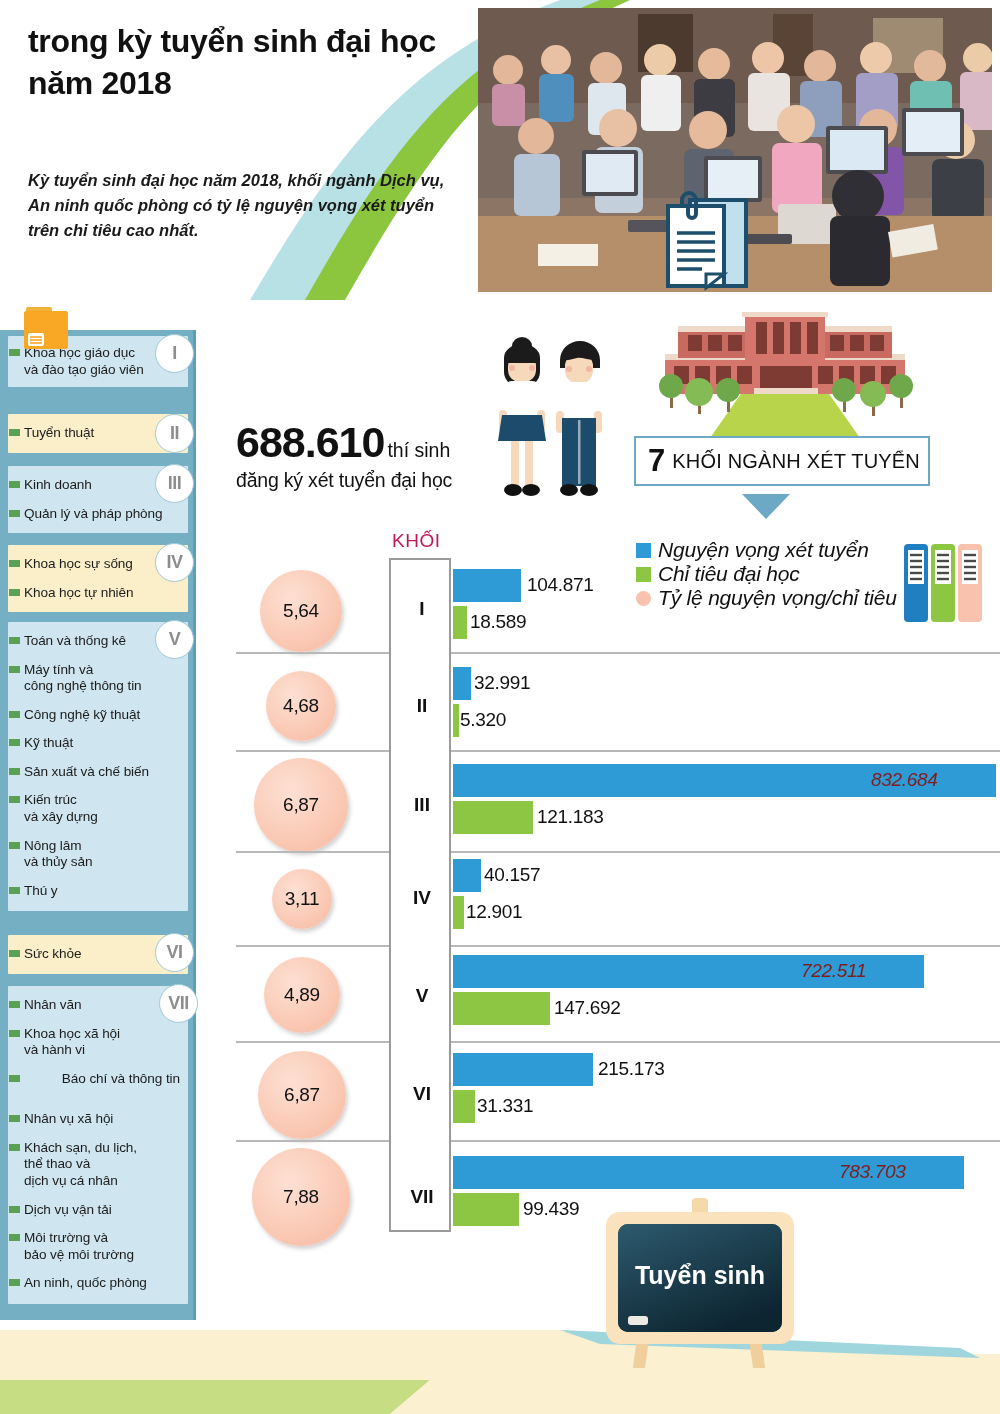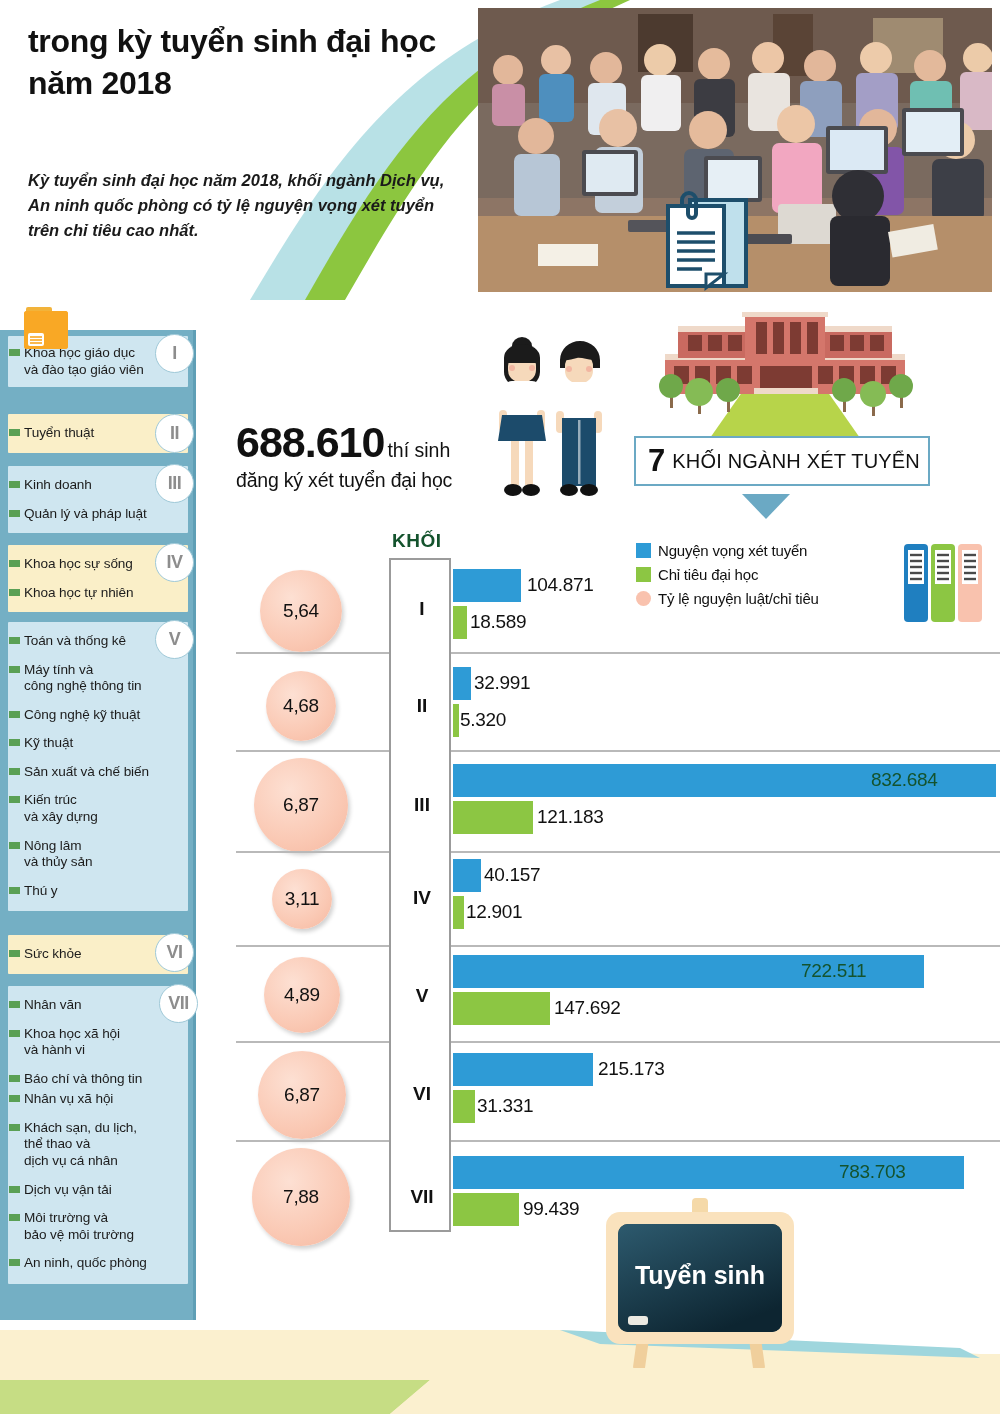--- a/index.html
+++ b/index.html
@@ -83,47 +83,47 @@
   .kbox-arrow {
     position: absolute; left: 742px; top: 494px;
     width: 0; height: 0; border-left: 24px solid transparent;
     border-right: 24px solid transparent; border-top: 25px solid #6ba9c4;
   }
 
   .legend { position: absolute; left: 636px; top: 538px; }
   .legend-row { display: flex; align-items: center; height: 24px; }
   .legend-sw { width: 15px; height: 15px; margin-right: 7px; flex: none; }
   .legend-sw.circ { border-radius: 50%; background: #f9c2ae; }
-  .legend-lbl { font-size: 15px; color: #111; letter-spacing: -0.2px;}
+  .legend-lbl { font-size: 21px; font-style: italic; color: #111; letter-spacing: -0.2px;}
   .books { position: absolute; left: 903px; top: 540px; width: 80px; height: 86px; }
 
   
   .chart { position: absolute; left: 236px; top: 560px; width: 764px; height: 680px; }
-  .khoi-label { position: absolute; left: 392px; top: 530px; font-size: 19px; font-weight: bold; color:#14532d; letter-spacing:0.5px;}
+  .khoi-label { position: absolute; left: 392px; top: 530px; font-size: 19px; font-weight: normal; color:#be185d; letter-spacing:0.5px;}
   .khoi-col {
     position: absolute; left: 389px; top: 558px; width: 62px; height: 674px;
     border: 2px solid #9b9b9b; background: #ffffff; z-index: 2;
   }
   .row { position: absolute; left: 0; width: 764px; }
   .row-sep { position: absolute; left: 0; width: 764px; height: 1.5px; background: #b9b9b9; }
   .circ-val {
     position: absolute; border-radius: 50%;
     background: radial-gradient(circle at 38% 34%, #fde0d3 0%, #fac8b3 62%, #f5b79f 100%);
     box-shadow: 2px 3px 4px rgba(0,0,0,0.18);
     display:flex; align-items:center; justify-content:center;
     font-size: 19px; color: #111; letter-spacing: -0.3px;
   }
   .roman-cell {
     position: absolute; width: 62px; text-align: center;
     font-size: 19px; font-weight: bold; color: #111; z-index:3;
   }
   .bar-blue { position: absolute; height: 33px; background: #2e9bd6; }
   .bar-green { position: absolute; height: 33px; background: #8cc643; }
   .bar-lbl { position: absolute; font-size: 19px; color: #111; white-space: nowrap; letter-spacing: -0.3px;}
-  .bar-lbl.inside { color: #14532d; }
+  .bar-lbl.inside { color: #7f1d1d; font-style: italic; }
 
   .chalkboard { position: absolute; left: 592px; top: 1196px; width: 216px; height: 172px; z-index: 6;}
 
   
   .footer { position: absolute; left: 0; top: 1330px; width: 1000px; height: 84px; }
 </style>
 </head>
 <body>
 
 <div class="header">
@@ -250,21 +250,21 @@
   </div>
 
   <div class="side-group blue" style="top:136px; padding:9px 0 9px 0;">
     <div class="roman" style="top:-2px;">III</div>
     <div class="side-item" style="margin-bottom:8px;">
       <span class="side-bullet"></span>
       <span>Kinh doanh</span>
     </div>
     <div class="side-item">
       <span class="side-bullet"></span>
-      <span>Quản lý và pháp luật</span>
+      <span>Quản lý và pháp phòng</span>
     </div>
   </div>
 
   <div class="side-group cream" style="top:215px; padding:9px 0 9px 0;">
     <div class="roman" style="top:-2px;">IV</div>
     <div class="side-item" style="margin-bottom:8px;">
       <span class="side-bullet"></span>
       <span>Khoa học sự sống</span>
     </div>
     <div class="side-item">
@@ -320,21 +320,21 @@
   <div class="side-group blue" style="top:656px; padding:9px 0 10px 0;">
     <div class="roman" style="top:-2px; right:-10px;">VII</div>
     <div class="side-item" style="margin-bottom:8px;">
       <span class="side-bullet"></span>
       <span>Nhân văn</span>
     </div>
     <div class="side-item" style="margin-bottom:8px;">
       <span class="side-bullet"></span>
       <span>Khoa học xã hội<br>và hành vi</span>
     </div>
-    <div class="side-item" style="margin-bottom:0;">
+    <div class="side-item" style="margin-bottom:20px;text-align:right;">
       <span class="side-bullet"></span>
       <span>Báo chí và thông tin</span>
     </div>
     <div class="side-item" style="margin-bottom:8px;">
       <span class="side-bullet"></span>
       <span>Nhân vụ xã hội</span>
     </div>
     <div class="side-item" style="margin-bottom:8px;">
       <span class="side-bullet"></span>
       <span>Khách sạn, du lịch,<br>thể thao và<br>dịch vụ cá nhân</span>
@@ -456,21 +456,21 @@
   <div class="legend-row">
     <span class="legend-sw" style="background:#2e9bd6;"></span>
     <span class="legend-lbl">Nguyện vọng xét tuyển</span>
   </div>
   <div class="legend-row">
     <span class="legend-sw" style="background:#8cc643;"></span>
     <span class="legend-lbl">Chỉ tiêu đại học</span>
   </div>
   <div class="legend-row">
     <span class="legend-sw circ"></span>
-    <span class="legend-lbl">Tỷ lệ nguyện luật/chỉ tiêu</span>
+    <span class="legend-lbl">Tỷ lệ nguyện vọng/chỉ tiêu</span>
   </div>
 </div>
 
 <svg class="books" viewBox="0 0 80 86">
   <rect x="1" y="4" width="24" height="78" rx="4" fill="#1f7fc0"></rect>
   <rect x="28" y="4" width="24" height="78" rx="4" fill="#8cc643"></rect>
   <rect x="55" y="4" width="24" height="78" rx="4" fill="#f9c2ae"></rect>
   <rect x="5" y="10" width="16" height="34" fill="#ffffff"></rect>
   <rect x="32" y="10" width="16" height="34" fill="#ffffff"></rect>
   <rect x="59" y="10" width="16" height="34" fill="#ffffff"></rect>

